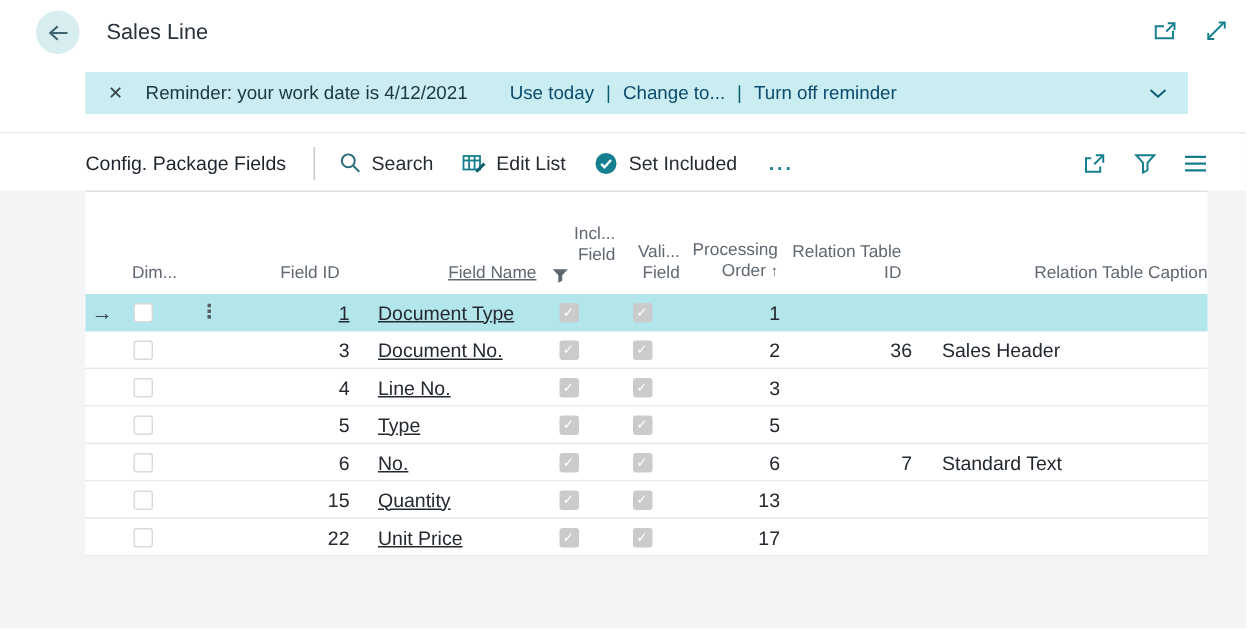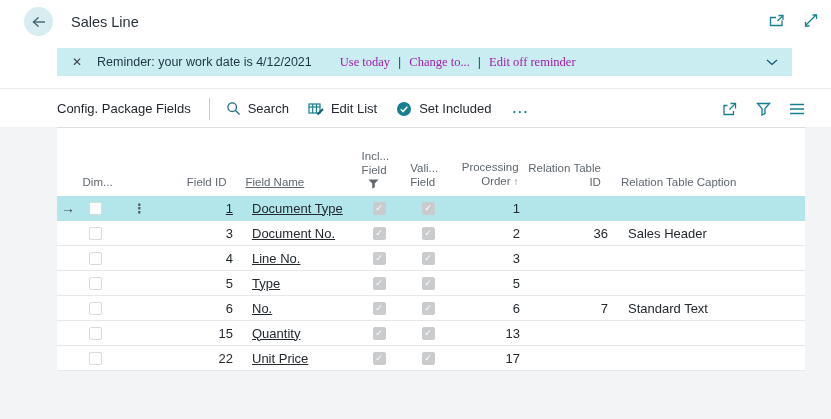--- a/index.html
+++ b/index.html
@@ -19,21 +19,21 @@
   .header-icons{position:absolute;right:28px;top:13px;display:flex;gap:18px;align-items:center;}
   .hicon{cursor:pointer;display:block;}
   
   .reminder-bar{
     position:absolute;left:57px;top:48px;width:735px;height:28px;background:#c9edf0;
     display:flex;align-items:center;font-size:12.5px;color:#1d3642;
   }
   .rem-close{margin-left:15px;color:#39434b;font-size:12px;cursor:pointer;}
   .rem-msg{margin-left:15px;color:#1d3642;}
   .rem-links{margin-left:28px;display:flex;gap:8px;align-items:center;color:#0b5a73;}
-  .rem-link{cursor:pointer;color:#a21caf;font-family:Liberation Serif, serif;}
+  .rem-link{cursor:pointer;color:#0c4a6e;}
   .rem-sep{color:#0b5a73;}
   .rem-chevron{margin-left:auto;margin-right:14px;cursor:pointer;display:flex;align-items:center;}
   
   .page-sep{position:absolute;left:0;top:88px;width:831px;height:1px;background:#e8eaec;}
   
   .content-bg{position:absolute;left:0;top:90px;width:831px;height:329px;background:#f3f4f6;}
   
   .toolbar{
     position:absolute;left:0;top:90px;width:831px;height:37px;background:#fff;
     display:flex;align-items:center;box-sizing:border-box;padding-left:57px;padding-right:26px;
@@ -45,21 +45,21 @@
   .tb-more{color:#147f8f;font-weight:bold;letter-spacing:2px;font-size:13px;cursor:pointer;margin-left:2px;}
   .tb-right{margin-left:auto;display:flex;gap:18px;align-items:center;}
   .tb-ricon{cursor:pointer;display:block;}
   
   .table-card{
     position:absolute;left:57px;top:127px;width:748px;background:#fff;
     border-top:1px solid #dde0e2;box-sizing:border-box;
   }
   .thead{display:flex;align-items:flex-end;height:68px;box-sizing:border-box;padding-bottom:7px;
     font-size:11.5px;color:#5f6770;}
-  .th{line-height:14px;}
+  .th{line-height:14px;text-align:right;}
   .tr{display:flex;align-items:center;height:25px;box-sizing:border-box;
     border-bottom:1px solid #e6e8ea;font-size:13px;color:#23292f;background:#fff;}
   .tr.selected{background:#b2e6eb;border-bottom-color:#b2e6eb;}
   .td{display:flex;align-items:center;height:100%;box-sizing:border-box;}
   
   .c-arrow{width:22px;justify-content:center;}
   .c-dim{width:38px;padding-left:10px;}
   .c-dim-h{width:38px;padding-left:5px;}
   .c-menu{width:45px;justify-content:center;}
   .c-fid{width:71px;justify-content:flex-end;}
@@ -109,21 +109,21 @@
 </div>
 
 <div class="reminder-bar">
   <span class="rem-close">✕</span>
   <span class="rem-msg">Reminder: your work date is 4/12/2021</span>
   <span class="rem-links">
     <span class="rem-link">Use today</span>
     <span class="rem-sep">|</span>
     <span class="rem-link">Change to...</span>
     <span class="rem-sep">|</span>
-    <span class="rem-link">Edit off reminder</span>
+    <span class="rem-link">Turn off reminder</span>
   </span>
   <span class="rem-chevron">
     <svg width="12" height="7" viewBox="0 0 12 7">
         <polyline points="1,1 6,5.5 11,1" fill="none" stroke="#0b5a73" stroke-width="1.3"></polyline>
       </svg>
   </span>
 </div>
 
 <div class="page-sep"></div>
 <div class="content-bg"></div>

